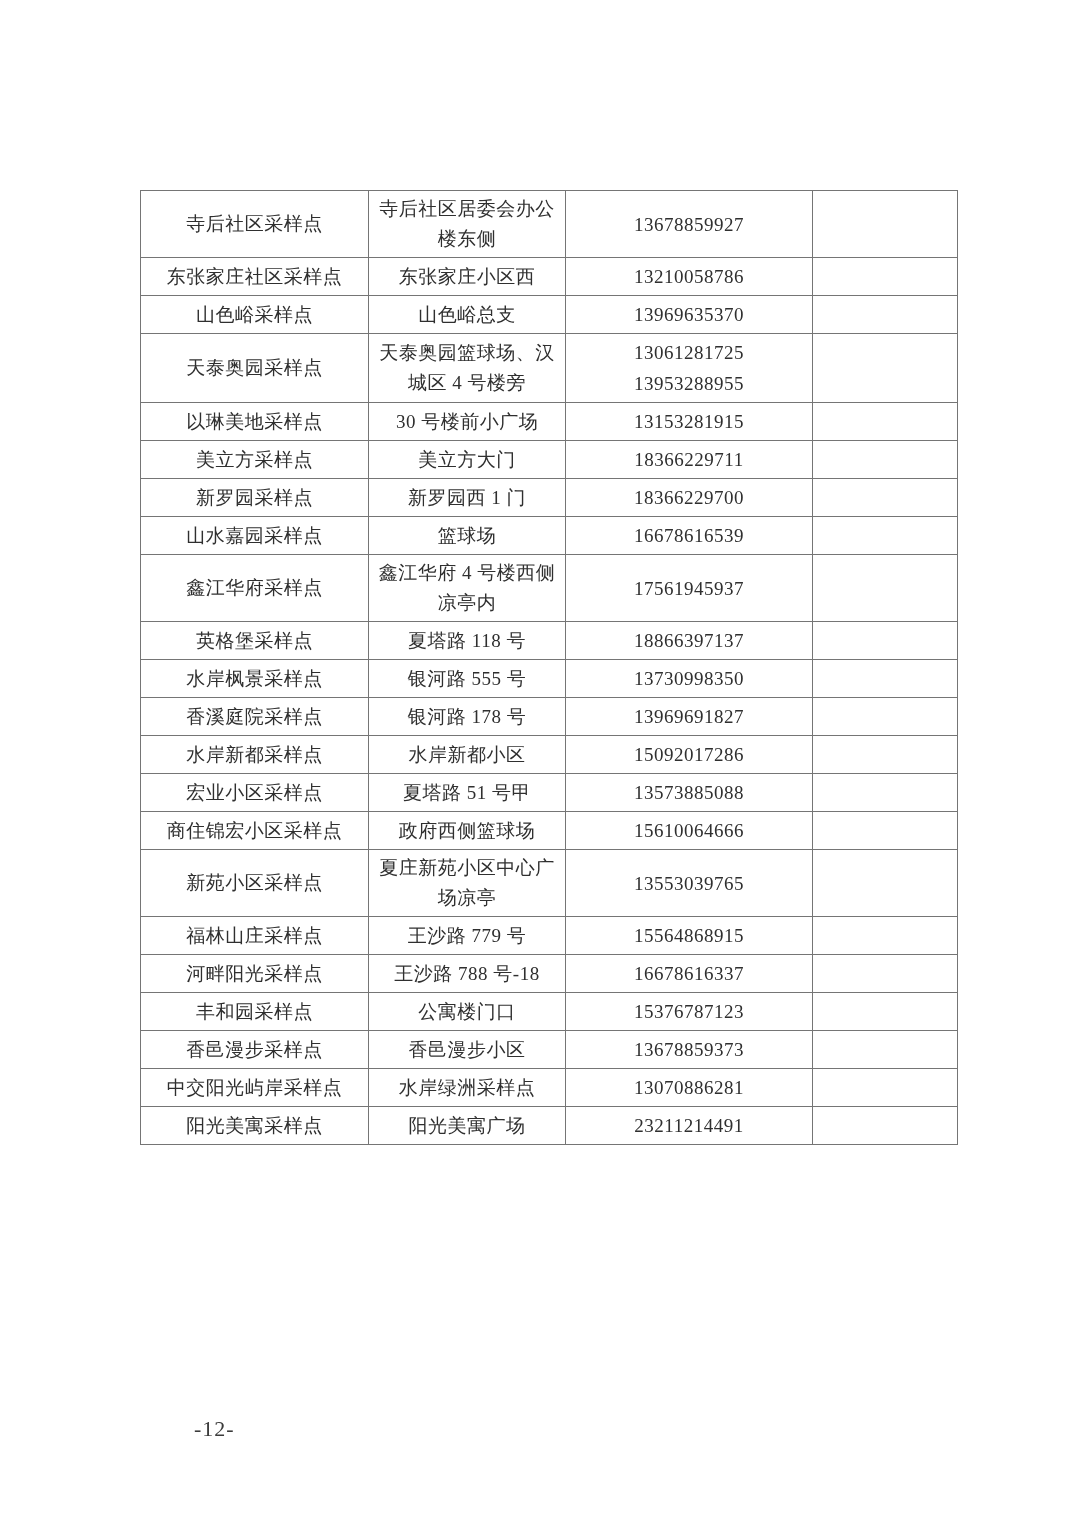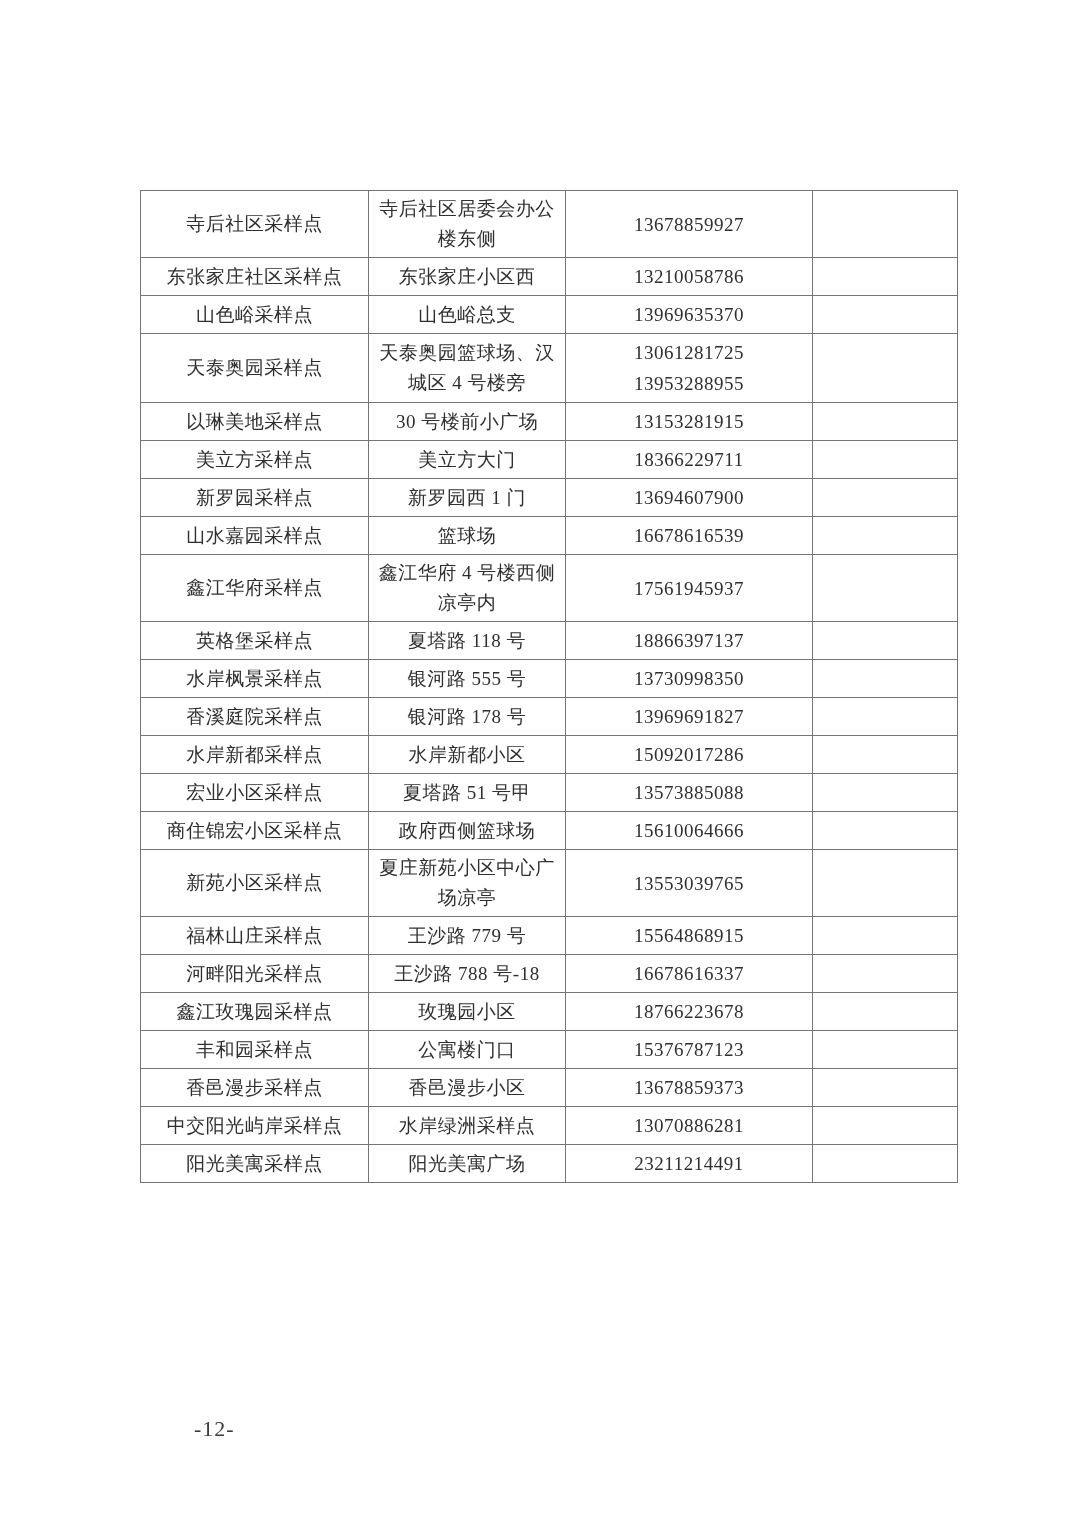--- a/index.html
+++ b/index.html
@@ -113,21 +113,21 @@
     <td>美立方大门</td>
     <td>
             <div class="phone-line">18366229711</div>
           </td>
     <td></td>
   </tr>
         <tr>
     <td>新罗园采样点</td>
     <td>新罗园西 1 门</td>
     <td>
-            <div class="phone-line">13694607900</div>
+            <div class="phone-line">18366229700</div>
           </td>
     <td></td>
   </tr>
         <tr>
     <td>山水嘉园采样点</td>
     <td>篮球场</td>
     <td>
             <div class="phone-line">16678616539</div>
           </td>
     <td></td>
@@ -206,28 +206,20 @@
   </tr>
         <tr>
     <td>河畔阳光采样点</td>
     <td>王沙路 788 号-18</td>
     <td>
             <div class="phone-line">16678616337</div>
           </td>
     <td></td>
   </tr>
         <tr>
-    <td>鑫江玫瑰园采样点</td>
-    <td>玫瑰园小区</td>
-    <td>
-            <div class="phone-line">18766223678</div>
-          </td>
-    <td></td>
-  </tr>
-        <tr>
     <td>丰和园采样点</td>
     <td>公寓楼门口</td>
     <td>
             <div class="phone-line">15376787123</div>
           </td>
     <td></td>
   </tr>
         <tr>
     <td>香邑漫步采样点</td>
     <td>香邑漫步小区</td>

